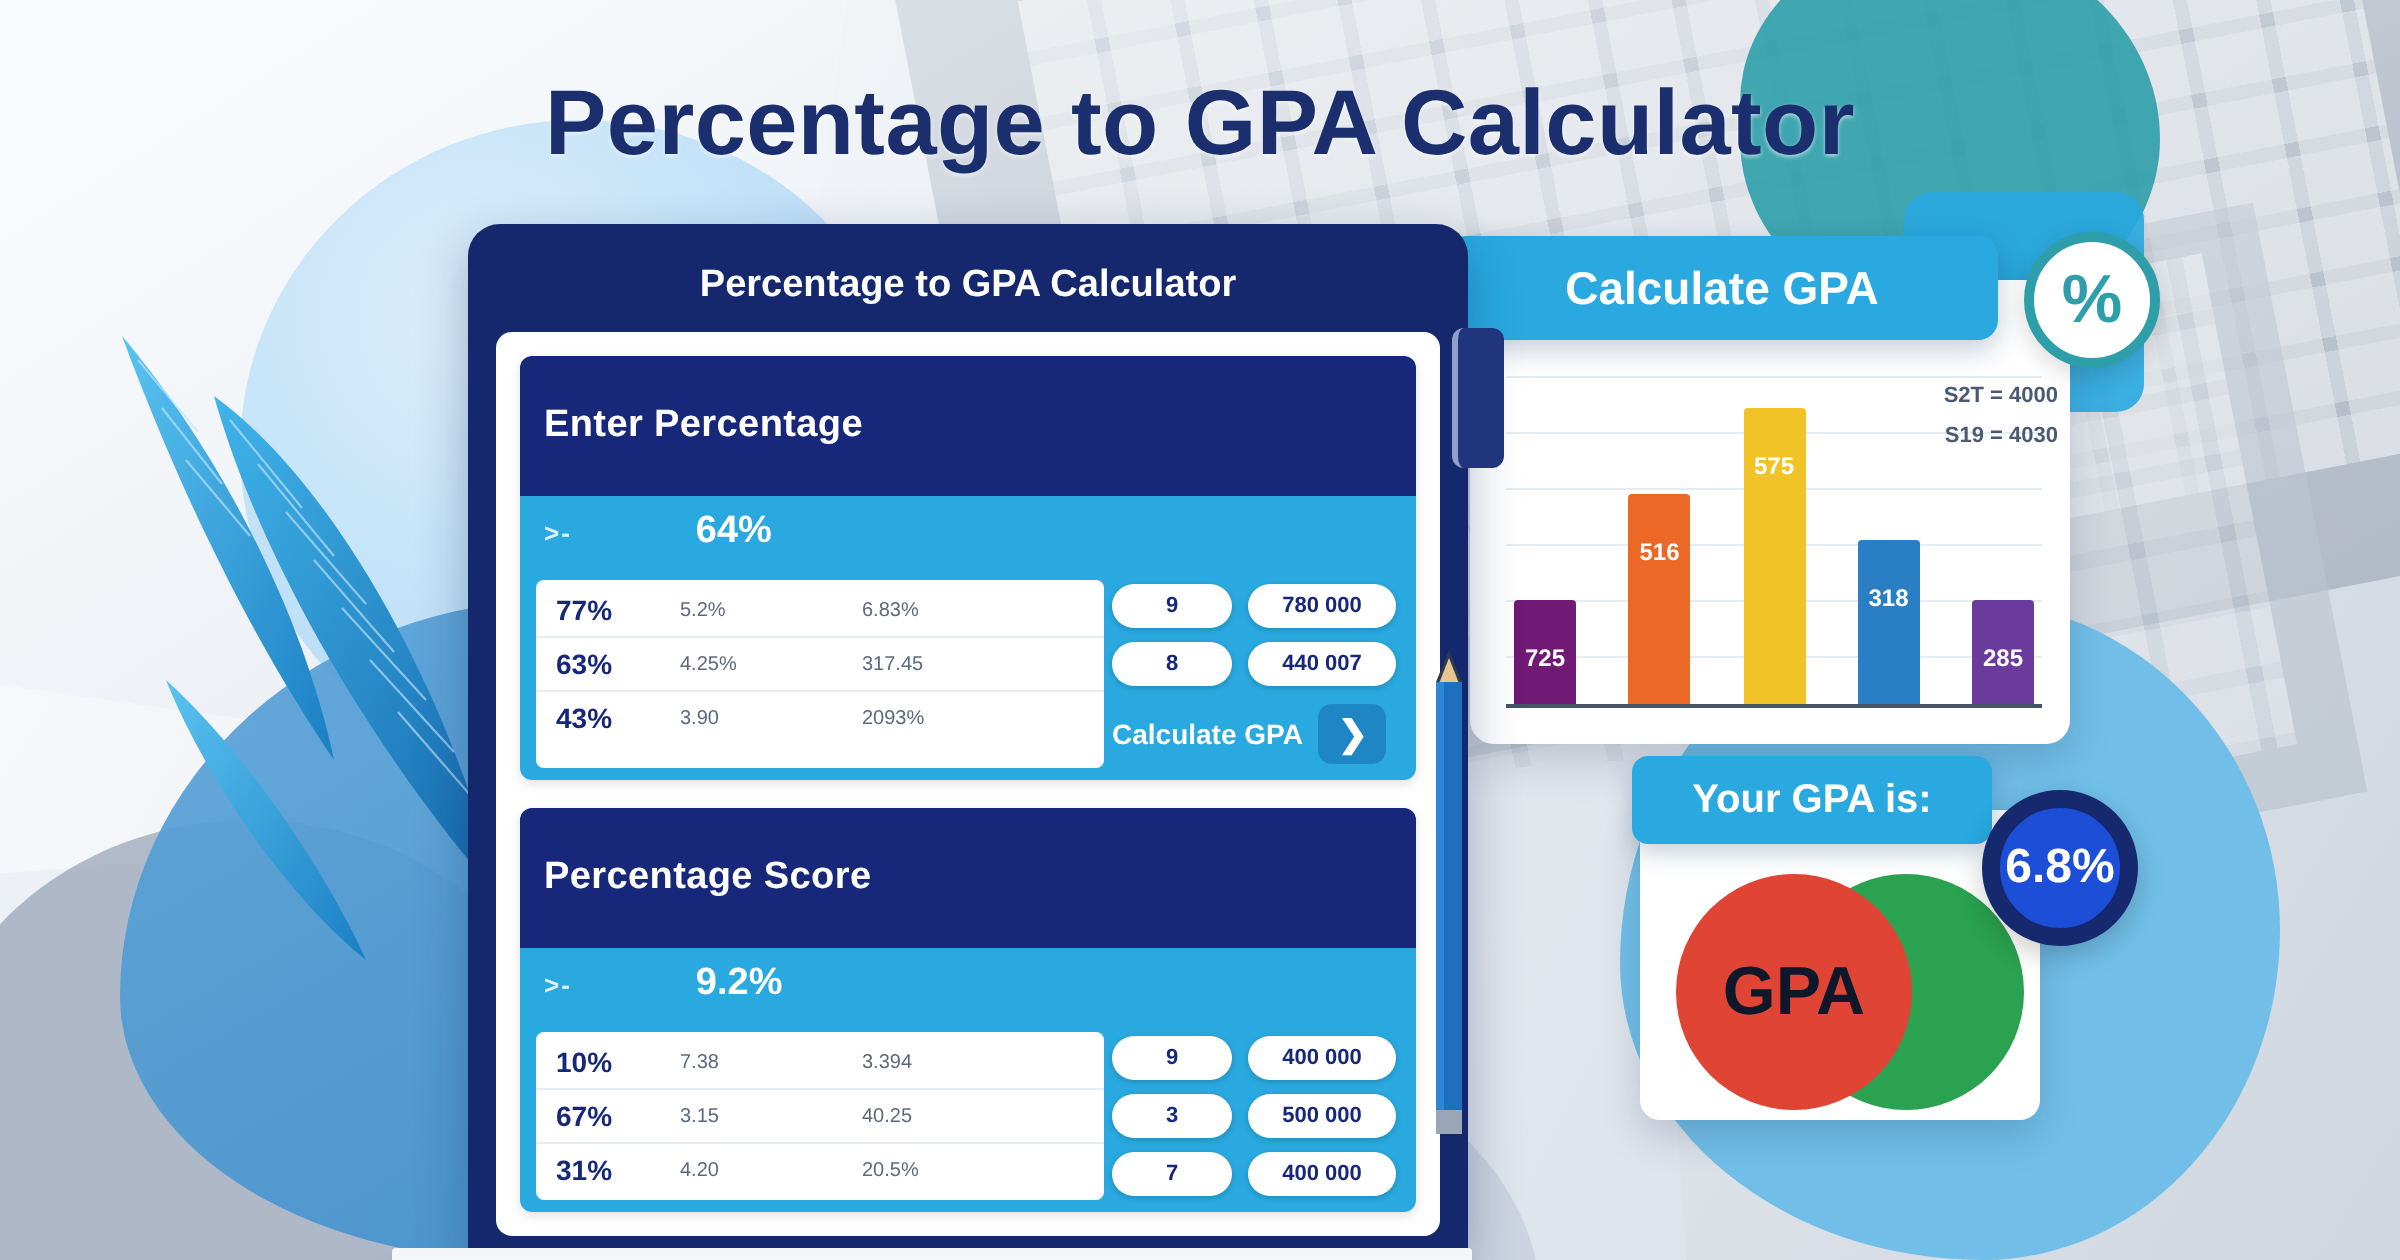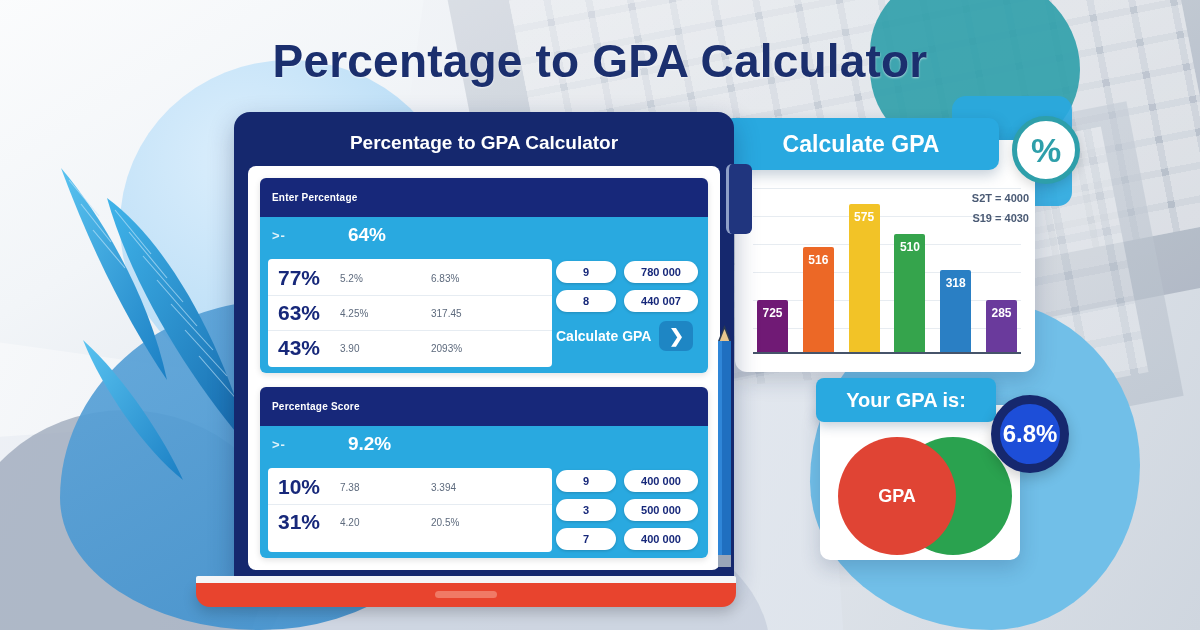--- a/index.html
+++ b/index.html
@@ -147,42 +147,42 @@
   .hinge {
     position: absolute; right: -16px; top: 52px;
     width: 26px; height: 70px; border-radius: 6px;
     background: #20357e; border-left: 3px solid #8fa0c8;
   }
 
   
   .panel { border-radius: 6px; overflow: hidden; box-shadow: 0 2px 6px rgba(0,0,0,.12); }
   .panel-head {
     background: #17287a; color: #fff;
-    font-size: 10px; font-weight: bold;
-    padding: 14px 12px; letter-spacing: .2px;
+    font-size: 19px; font-weight: bold;
+    padding: 24px 12px; letter-spacing: .2px;
   }
   .panel-value-row {
     background: #29a9e0; color: #ffffff;
     display: flex; align-items: center; gap: 18px;
     padding: 7px 12px;
   }
   .prompt { font-size: 13px; opacity: .85; font-weight: bold; letter-spacing: 1px; }
   .panel-value { font-size: 19px; font-weight: bold; margin-left: 44px; }
   .panel-lower { display: flex; background: #29a9e0; }
   .rows {
     background: #ffffff; flex: 1 1 auto; margin: 6px 0 6px 8px;
     border-radius: 4px; padding: 2px 0;
   }
   .row {
     display: flex; align-items: center;
     padding: 5px 10px;
     border-bottom: 1px solid #e6ecf2;
   }
   .row:last-child { border-bottom: none; }
-  .row .pct { width: 62px; font-size: 21px; font-weight: bold; color: #17287a; }
+  .row .pct { width: 62px; font-size: 14px; font-weight: bold; color: #17287a; }
   .row .v1 { width: 91px; font-size: 10px; color: #5d6a7d; }
   .row .v2 { width: 70px; font-size: 10px; color: #5d6a7d; }
   .pills { padding: 8px 10px 8px 4px; display: flex; flex-direction: column; gap: 7px; }
   .pill-row { display: flex; gap: 8px; }
   .pill {
     background: #ffffff; border-radius: 12px;
     font-size: 11px; font-weight: bold; color: #17287a;
     display: flex; align-items: center; justify-content: center;
     box-shadow: 0 1px 3px rgba(0,0,0,.18);
   }
@@ -222,21 +222,21 @@
   }
   .gridlines { position: absolute; inset: 0; }
   .gridline { position: absolute; left: 0; right: 0; height: 1px; background: #e7ecf1; }
   .axis-line { position: absolute; left: 0; right: 0; bottom: 0; height: 2px; background: #46546a; }
   .bars {
     position: absolute; left: 4px; right: 4px; bottom: 2px; top: 6px;
     display: flex; align-items: flex-end; justify-content: space-between;
   }
   .bar {
     width: 31px; border-radius: 2px 2px 0 0;
-    display: flex; justify-content: center; padding-top: 6px;
+    display: flex; justify-content: center; padding-top: 22px;
     color: #ffffff; font-size: 12px; font-weight: bold;
   }
   .chart-notes {
     position: absolute; right: 6px; top: 52px;
     display: flex; flex-direction: column; gap: 8px;
     font-size: 11px; font-weight: bold; color: #4a5a74;
     text-align: right;
   }
 
   
@@ -275,21 +275,21 @@
     color: #ffffff; font-size: 24px; font-weight: bold;
     z-index: 24;
     box-shadow: 0 5px 14px rgba(0,0,0,.2);
   }
   .venn { position: absolute; left: 8px; top: 24px; width: 190px; height: 120px; }
   .circle-red {
     position: absolute; left: 10px; top: 8px;
     width: 118px; height: 118px; border-radius: 50%;
     background: #e04434;
     display: flex; align-items: center; justify-content: center;
-    color: #ffffff; font-size: 18px; font-weight: bold;
+    color: #0f172a; font-size: 34px; font-weight: bold;
     z-index: 2;
   }
   .circle-green {
     position: absolute; left: 66px; top: 8px;
     width: 118px; height: 118px; border-radius: 50%;
     background: #2aa24f; z-index: 1;
   }
 </style>
 </head>
 <body>
@@ -393,20 +393,25 @@
           <span class="panel-value">9.2%</span>
         </div>
         <div class="panel-lower">
           <div class="rows">
             <div class="row">
               <span class="pct">10%</span>
               <span class="v1">7.38</span>
               <span class="v2">3.394</span>
             </div>
             <div class="row">
+              <span class="pct">67%</span>
+              <span class="v1">3.15</span>
+              <span class="v2">40.25</span>
+            </div>
+            <div class="row">
               <span class="pct">31%</span>
               <span class="v1">4.20</span>
               <span class="v2">20.5%</span>
             </div>
           </div>
           <div class="pills">
             <div class="pill-row">
               <span class="pill pill-sm">9</span>
               <span class="pill pill-lg">400 000</span>
             </div>
@@ -444,21 +449,20 @@
       <div class="gridline" style="top:32px"></div>
       <div class="gridline" style="top:60px"></div>
       <div class="gridline" style="top:88px"></div>
       <div class="gridline" style="top:116px"></div>
       <div class="gridline" style="top:144px"></div>
     </div>
     <div class="bars">
       <div class="bar" style="height:52px;background:#701a75">725</div>
       <div class="bar" style="height:105px;background:#ec6826">516</div>
       <div class="bar" style="height:148px;background:#f2c327">575</div>
-      <div class="bar" style="height:118px;background:#35a44c">510</div>
       <div class="bar" style="height:82px;background:#2a7fc4">318</div>
       <div class="bar" style="height:52px;background:#6a3a9c">285</div>
     </div>
     <div class="axis-line"></div>
   </div>
   <div class="chart-notes">
     <span>S2T = 4000</span>
     <span>S19 = 4030</span>
   </div>
   <div class="chart-banner">Calculate GPA</div>

